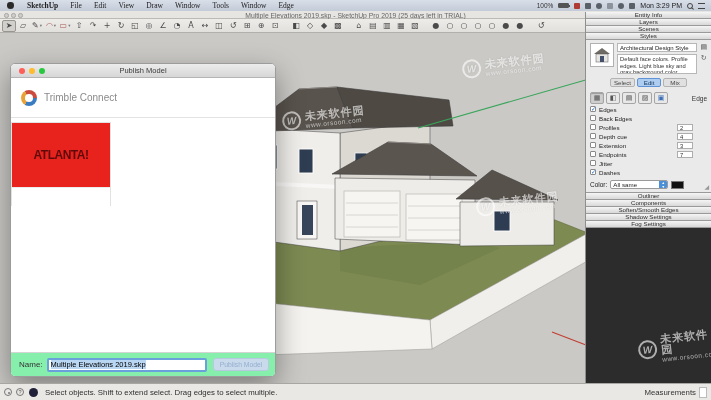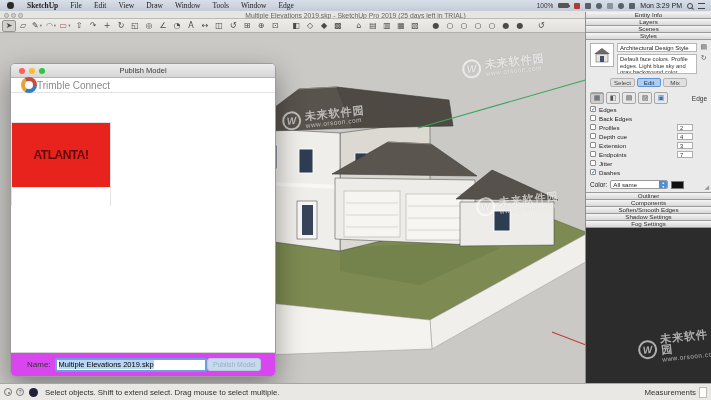--- a/index.html
+++ b/index.html
@@ -75,36 +75,36 @@
   .combo { width:58px; height:9px; background:#fff; border:1px solid #9a9a9a; border-radius:2px; display:flex; align-items:center; font-size:6.2px; padding-left:2px; color:#222; position:relative; }
   .combo .stepper { margin-left:auto; width:8px; height:100%; background:#4a90d8; border-radius:0 1px 1px 0; color:#fff; font-size:3.5px; line-height:4px; text-align:center; }
   .swatch { width:13px; height:8px; background:#111; border:1px solid #777; }
   .grip { position:absolute; right:2px; bottom:2px; font-size:6px; color:#999; transform:rotate(0deg); }
 
   
   #dialog { position:absolute; top:63px; left:10px; width:266px; height:314px; background:#fff; border:1px solid #9c9c9c; border-radius:5px; box-shadow:0 10px 28px rgba(0,0,0,0.38); z-index:10; overflow:hidden; }
   #dlg-titlebar { height:14px; background:linear-gradient(#ececec,#d6d6d6); border-bottom:1px solid #b5b5b5; position:relative; }
   .light { position:absolute; top:4px; width:6px; height:6px; border-radius:50%; }
   #dlg-title { width:100%; text-align:center; font-size:7.5px; line-height:14px; color:#3a3a3a; }
-  #dlg-header { height:15px; border-bottom:1px solid #e3e3e3; display:flex; align-items:center; padding-left:10px; }
+  #dlg-header { height:40px; border-bottom:1px solid #e3e3e3; display:flex; align-items:center; padding-left:10px; gap:7px; }
   .tc-logo { width:16px; height:16px; border-radius:50%; background:conic-gradient(from 210deg,#e7a33a 0 120deg,#c94c3f 120deg 240deg,#3a7cc2 240deg 360deg); position:relative; }
   .tc-logo::after { content:""; position:absolute; top:4px; left:4px; width:8px; height:8px; background:#fff; border-radius:50%; }
   #dlg-brand { font-size:10px; color:#8a8a8a; }
   #dlg-section { font-size:8.5px; color:#555; margin:7px 0 0 12px; }
   #tiles { position:absolute; top:58px; left:0; width:266px; height:232px; overflow:hidden; }
   .tile { position:absolute; width:100px; height:84px; background:#f6f6f6; border:1px solid #e2e2e2; }
   .tile.selected { border:1px solid #8f8f8f; }
   .tile .thumb { height:64px; display:flex; align-items:center; justify-content:center; position:relative; }
   .tile .tlabel { height:19px; background:#fff; border-top:1px solid #ececec; font-size:7.5px; color:#4a4a4a; text-align:center; line-height:18px; overflow:hidden; white-space:nowrap; }
   .tile .badge { display:none; position:absolute; top:9px; left:70px; width:9px; height:9px; background:#fff; border:1px solid #999; border-radius:50%; font-size:6px; line-height:8px; text-align:center; color:#555; }
   .tile.selected .badge { display:block; }
   .red-text { display:none; font-size:12px; font-weight:bold; letter-spacing:-0.5px; color:#5e0a0a; font-family:"Liberation Sans",sans-serif; }
   .tile.red .thumb { background:#e8231e; }
   .tile.red .red-text { display:block; }
-  #namebar { position:absolute; bottom:0; left:0; width:266px; height:24px; background:#d946ef; border-top:1px solid #d4d4d4; display:flex; align-items:center; padding:0 16px; }
+  #namebar { position:absolute; bottom:0; left:0; width:266px; height:24px; background:#86efac; border-top:1px solid #d4d4d4; display:flex; align-items:center; padding:0 8px; }
   #name-label { font-size:8px; color:#333; margin-right:4px; }
   #name-input { width:160px; height:14px; background:#fff; border:2px solid #6aa1dc; border-radius:2px; font-size:7.5px; line-height:9px; padding-left:2px; overflow:hidden; white-space:nowrap; }
   #name-input .sel { background:#b9d6f2; }
   #publish-btn { margin-left:auto; width:56px; height:13px; background:#c9daec; border:1px solid #b6cadf; border-radius:3px; font-size:6.8px; color:#95afce; text-align:center; line-height:12px; overflow:hidden; white-space:nowrap; }
 
   
   #statusbar { position:absolute; bottom:0; left:0; width:711px; height:17px; background:#eae8e5; border-top:1px solid #a8a6a3; display:flex; align-items:center; padding:0 4px; z-index:12; }
   .sb-geo { width:8px; height:8px; border:1px solid #777; border-radius:50%; position:relative; margin-right:4px; flex:0 0 auto; }
   .sb-geo::after { content:""; position:absolute; top:2.5px; left:2.5px; width:2px; height:2px; background:#777; border-radius:50%; }
   .sb-help { width:8px; height:8px; border:1px solid #777; border-radius:50%; font-size:5.5px; line-height:7px; text-align:center; color:#555; margin-right:5px; flex:0 0 auto; }
@@ -591,20 +591,20 @@
       <span id="name-label">Name:</span>
       <span id="name-input"><span class="sel">Multiple Elevations 2019.skp</span></span>
       <span id="publish-btn">Publish Model</span>
     </div>
   </div>
 
   <div id="statusbar">
     <span class="sb-geo"></span>
     <span class="sb-help">?</span>
     <span class="sb-claim"></span>
-    <span id="sb-hint">Select objects. Shift to extend select. Drag mouse to select multiple.</span>
+    <span id="sb-hint">Select objects. Shift to extend select. Drag edges to select multiple.</span>
     <span id="sb-right">
       <span id="measure-label">Measurements</span>
       <span id="measure-field"></span>
     </span>
   </div>
 
 </div>
 
 </body></html>

